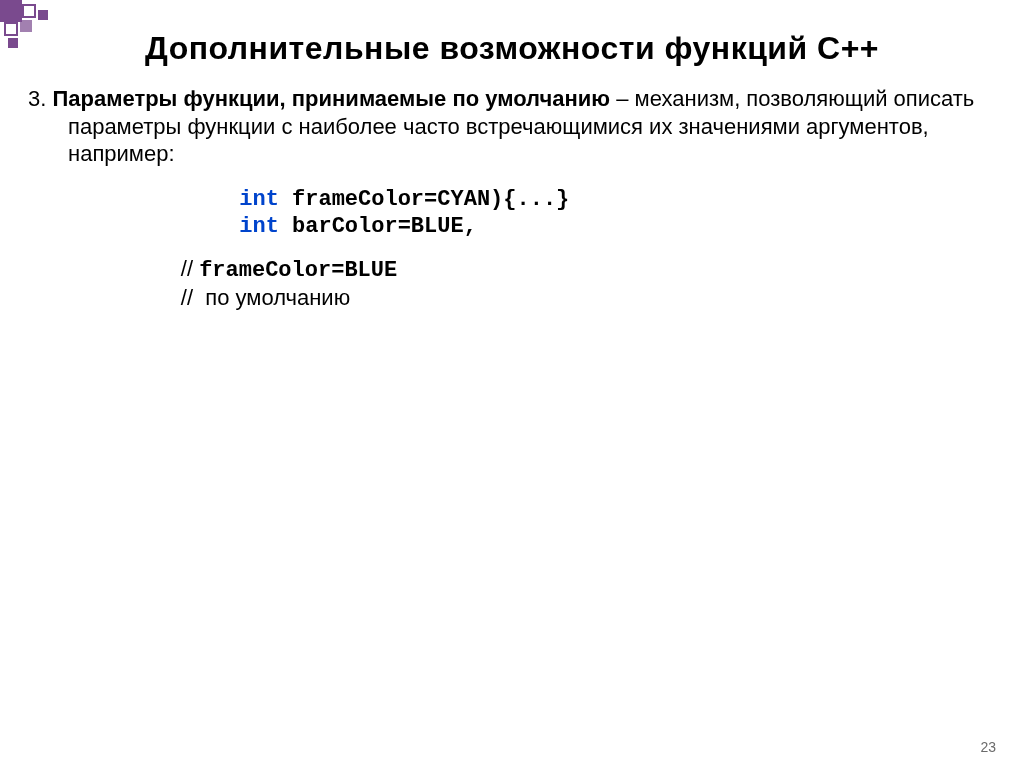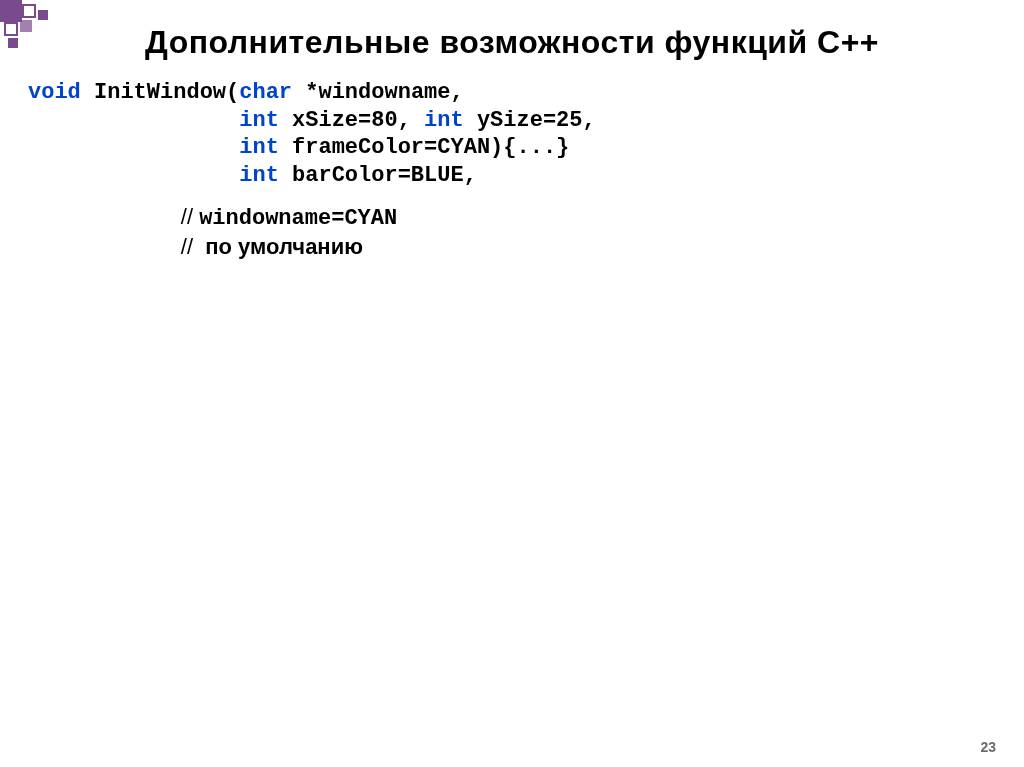--- a/index.html
+++ b/index.html
@@ -23,21 +23,21 @@
   .sq {
     position: absolute;
     background: #7a4a8e;
   }
   .sq.outline {
     background: transparent;
     border: 2px solid #7a4a8e;
     box-sizing: border-box;
   }
   .slide {
-    padding: 14px 28px 0 28px;
+    padding: 20px 28px 0 28px;
   }
   h1 {
     text-align: center;
     font-size: 32px;
     font-weight: bold;
     margin: 10px 0 18px 0;
     letter-spacing: 0.5px;
   }
   .body {
     font-size: 22px;
@@ -53,51 +53,52 @@
     font-weight: bold;
     font-size: 22px;
     white-space: pre;
   }
   .kw { color: #0044cc; }
   .pagenum {
     position: absolute;
     right: 28px;
     bottom: 12px;
     font-size: 14px;
-    font-weight: bold;
+    font-weight: normal;
     color: #6b6b6b;
   }
   .codeblock { margin-bottom: 14px; }
 </style>
 </head>
 <body>
 
 <div class="deco">
   <div class="sq" style="left:0;top:0;width:22px;height:22px;"></div>
   <div class="sq outline" style="left:22px;top:4px;width:14px;height:14px;"></div>
   <div class="sq" style="left:38px;top:10px;width:10px;height:10px;"></div>
   <div class="sq outline" style="left:4px;top:22px;width:14px;height:14px;"></div>
   <div class="sq" style="left:20px;top:20px;width:12px;height:12px;opacity:.7;"></div>
   <div class="sq" style="left:8px;top:38px;width:10px;height:10px;"></div>
 </div>
 
 <div class="slide">
   <h1>Дополнительные возможности функций С++</h1>
 
   <div class="body">
+    <p class="para">
+      <span>3. </span><b>Параметры функции, принимаемые по умолчанию</b><span> – механизм, позволяющий описать параметры функции с наиболее часто встречающимися их значениями аргументов, например:</span>
+    </p>
 
     <div class="codeblock">
-      <div class="mono"><span class="kw">void</span><span> InitWindow(</span><span class="kw">char</span><span> *windowname,</span></div>
-      <div class="mono"><span>                </span><span class="kw">int</span><span> xSize=80, </span><span class="kw">int</span><span> ySize=25,</span></div>
       <div class="mono"><span>                </span><span class="kw">int</span><span> frameColor=CYAN){...}</span></div>
       <div class="mono"><span>                </span><span class="kw">int</span><span> barColor=BLUE,</span></div>
     </div>
 
 
     <div class="codeblock">
-      <div class="mono"><span style="font-family:Arial;font-weight:normal">                         // </span><span>windowname=CYAN</span></div>
-      <div class="mono"><span style="font-family:Arial;font-weight:normal">                         //  </span><span style="font-family:Arial;font-weight:bold">по умолчанию</span></div>
+      <div class="mono"><span style="font-family:Arial;font-weight:normal">                         // </span><span>frameColor=BLUE</span></div>
+      <div class="mono"><span style="font-family:Arial;font-weight:normal">                         //  </span><span style="font-family:Arial;font-weight:normal">по умолчанию</span></div>
     </div>
 
   </div>
 </div>
 
 <div class="pagenum">23</div>
 
 </body></html>

